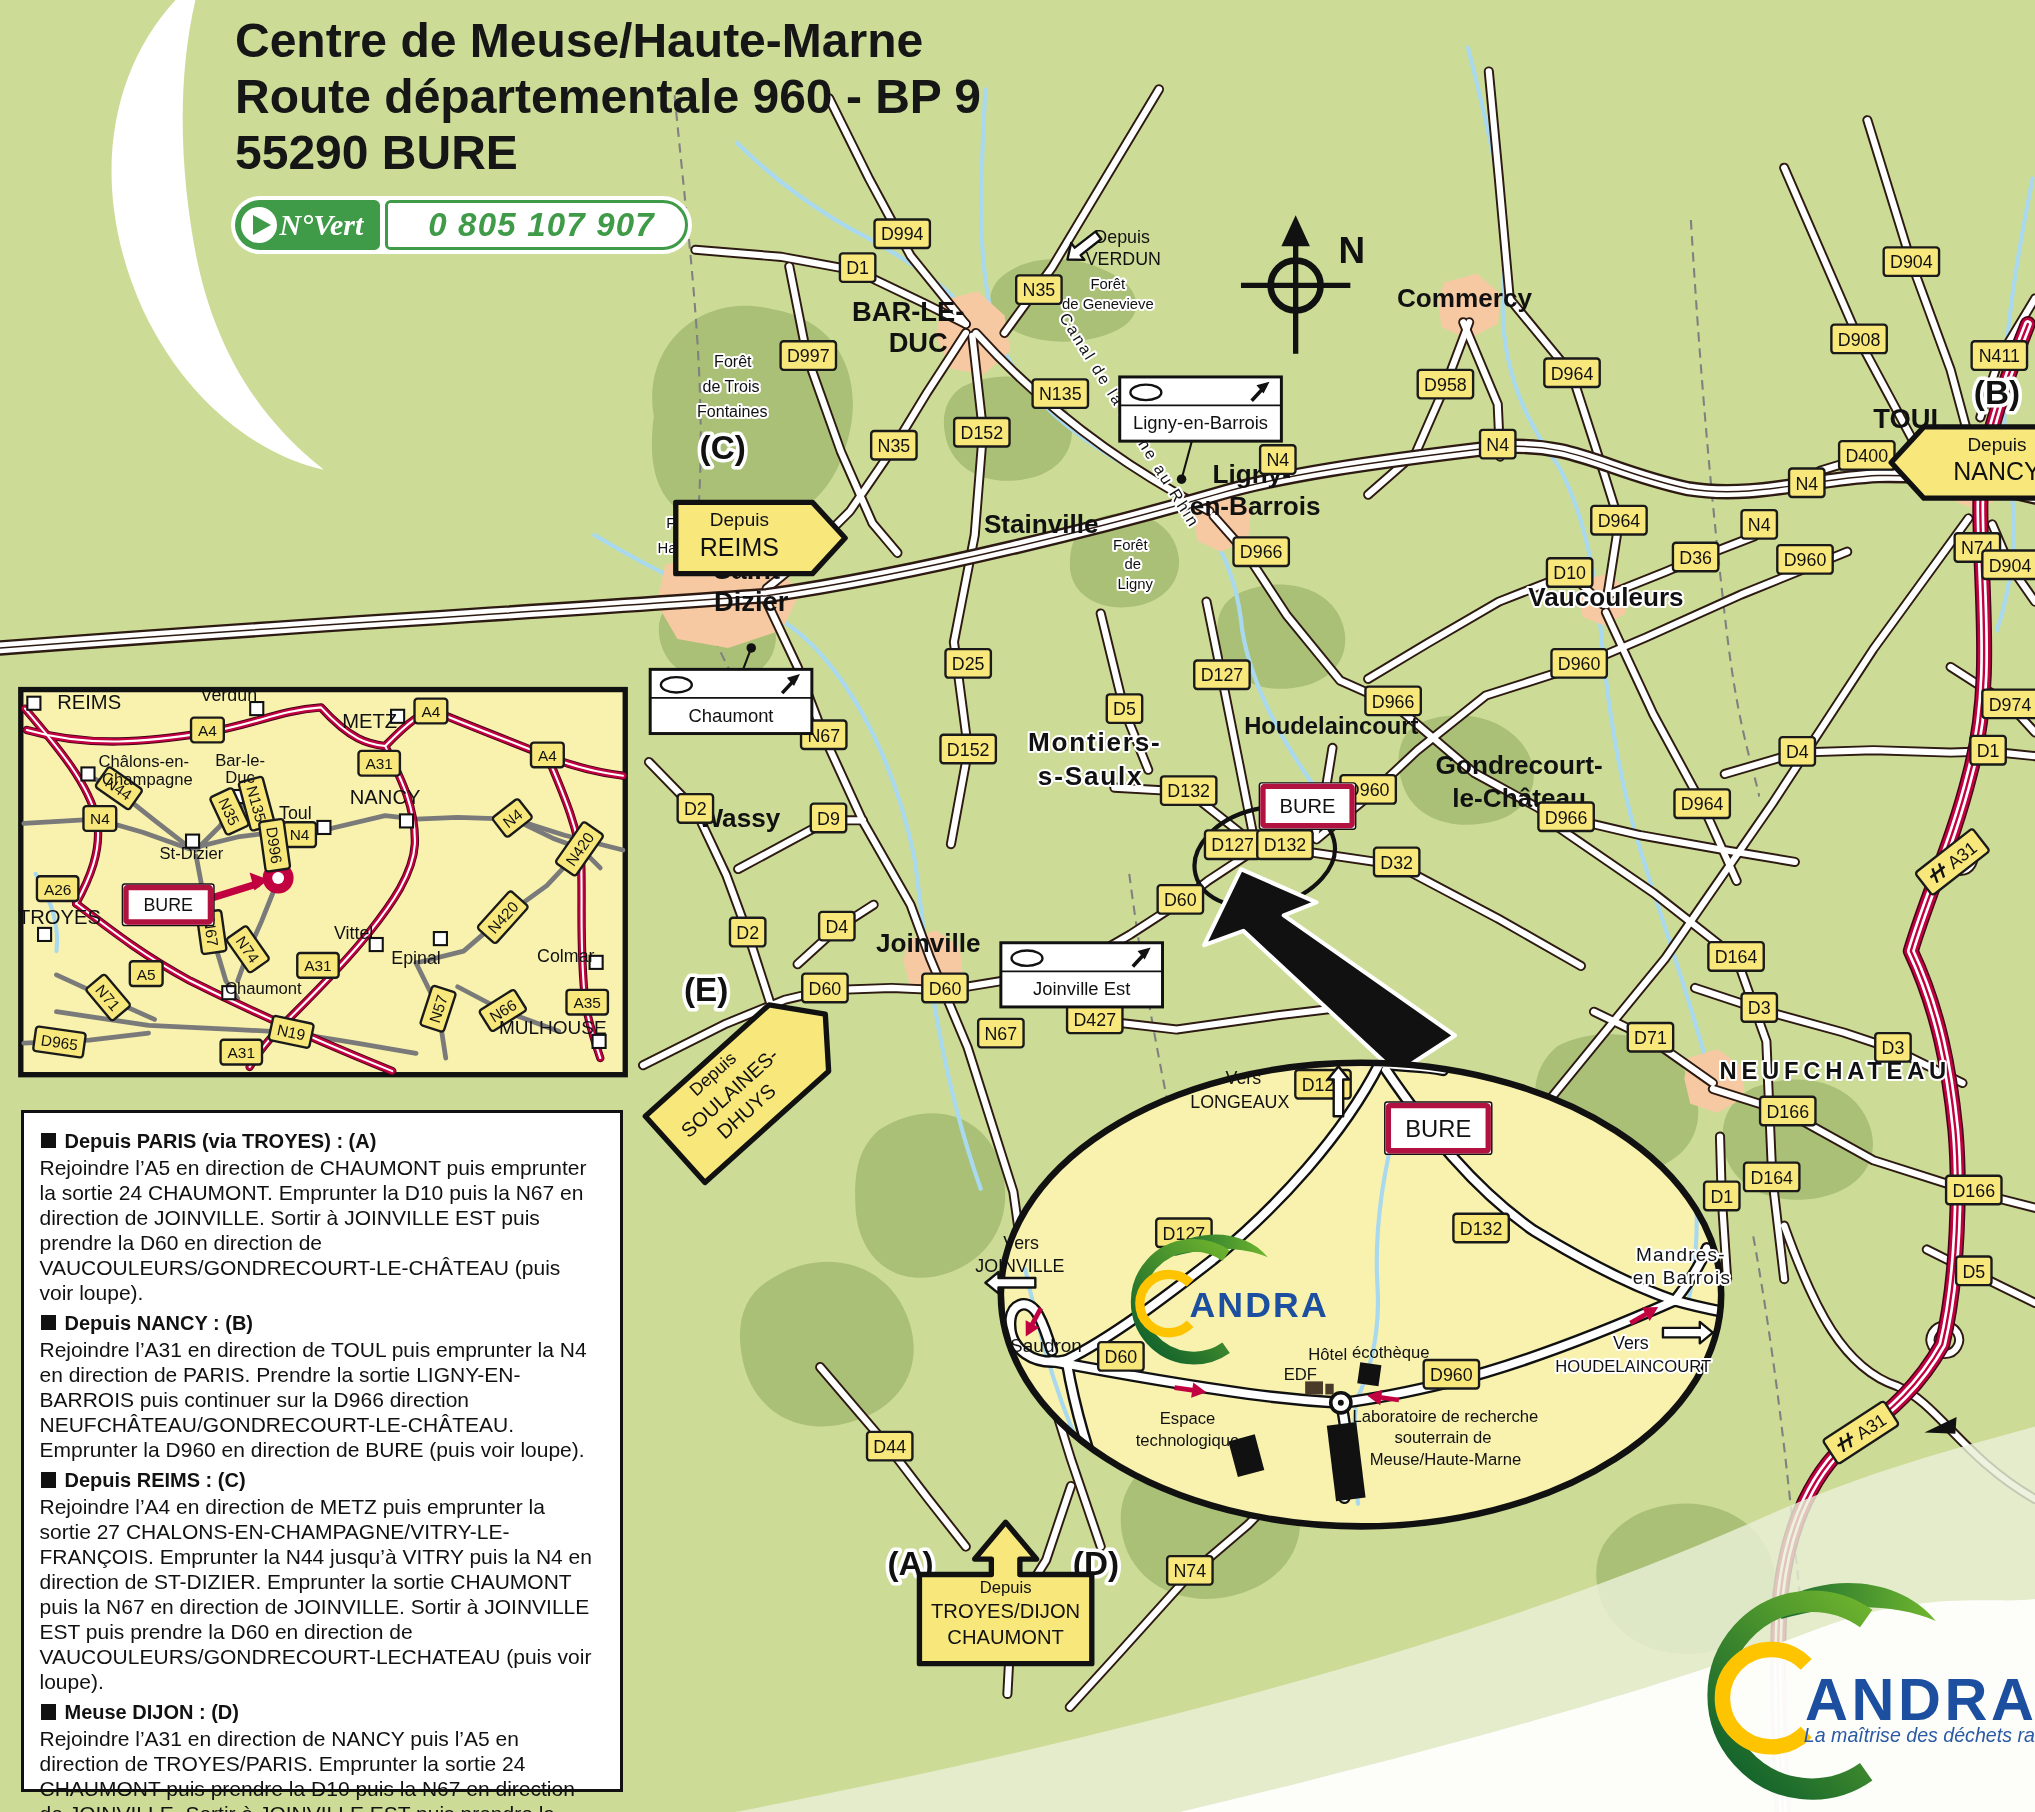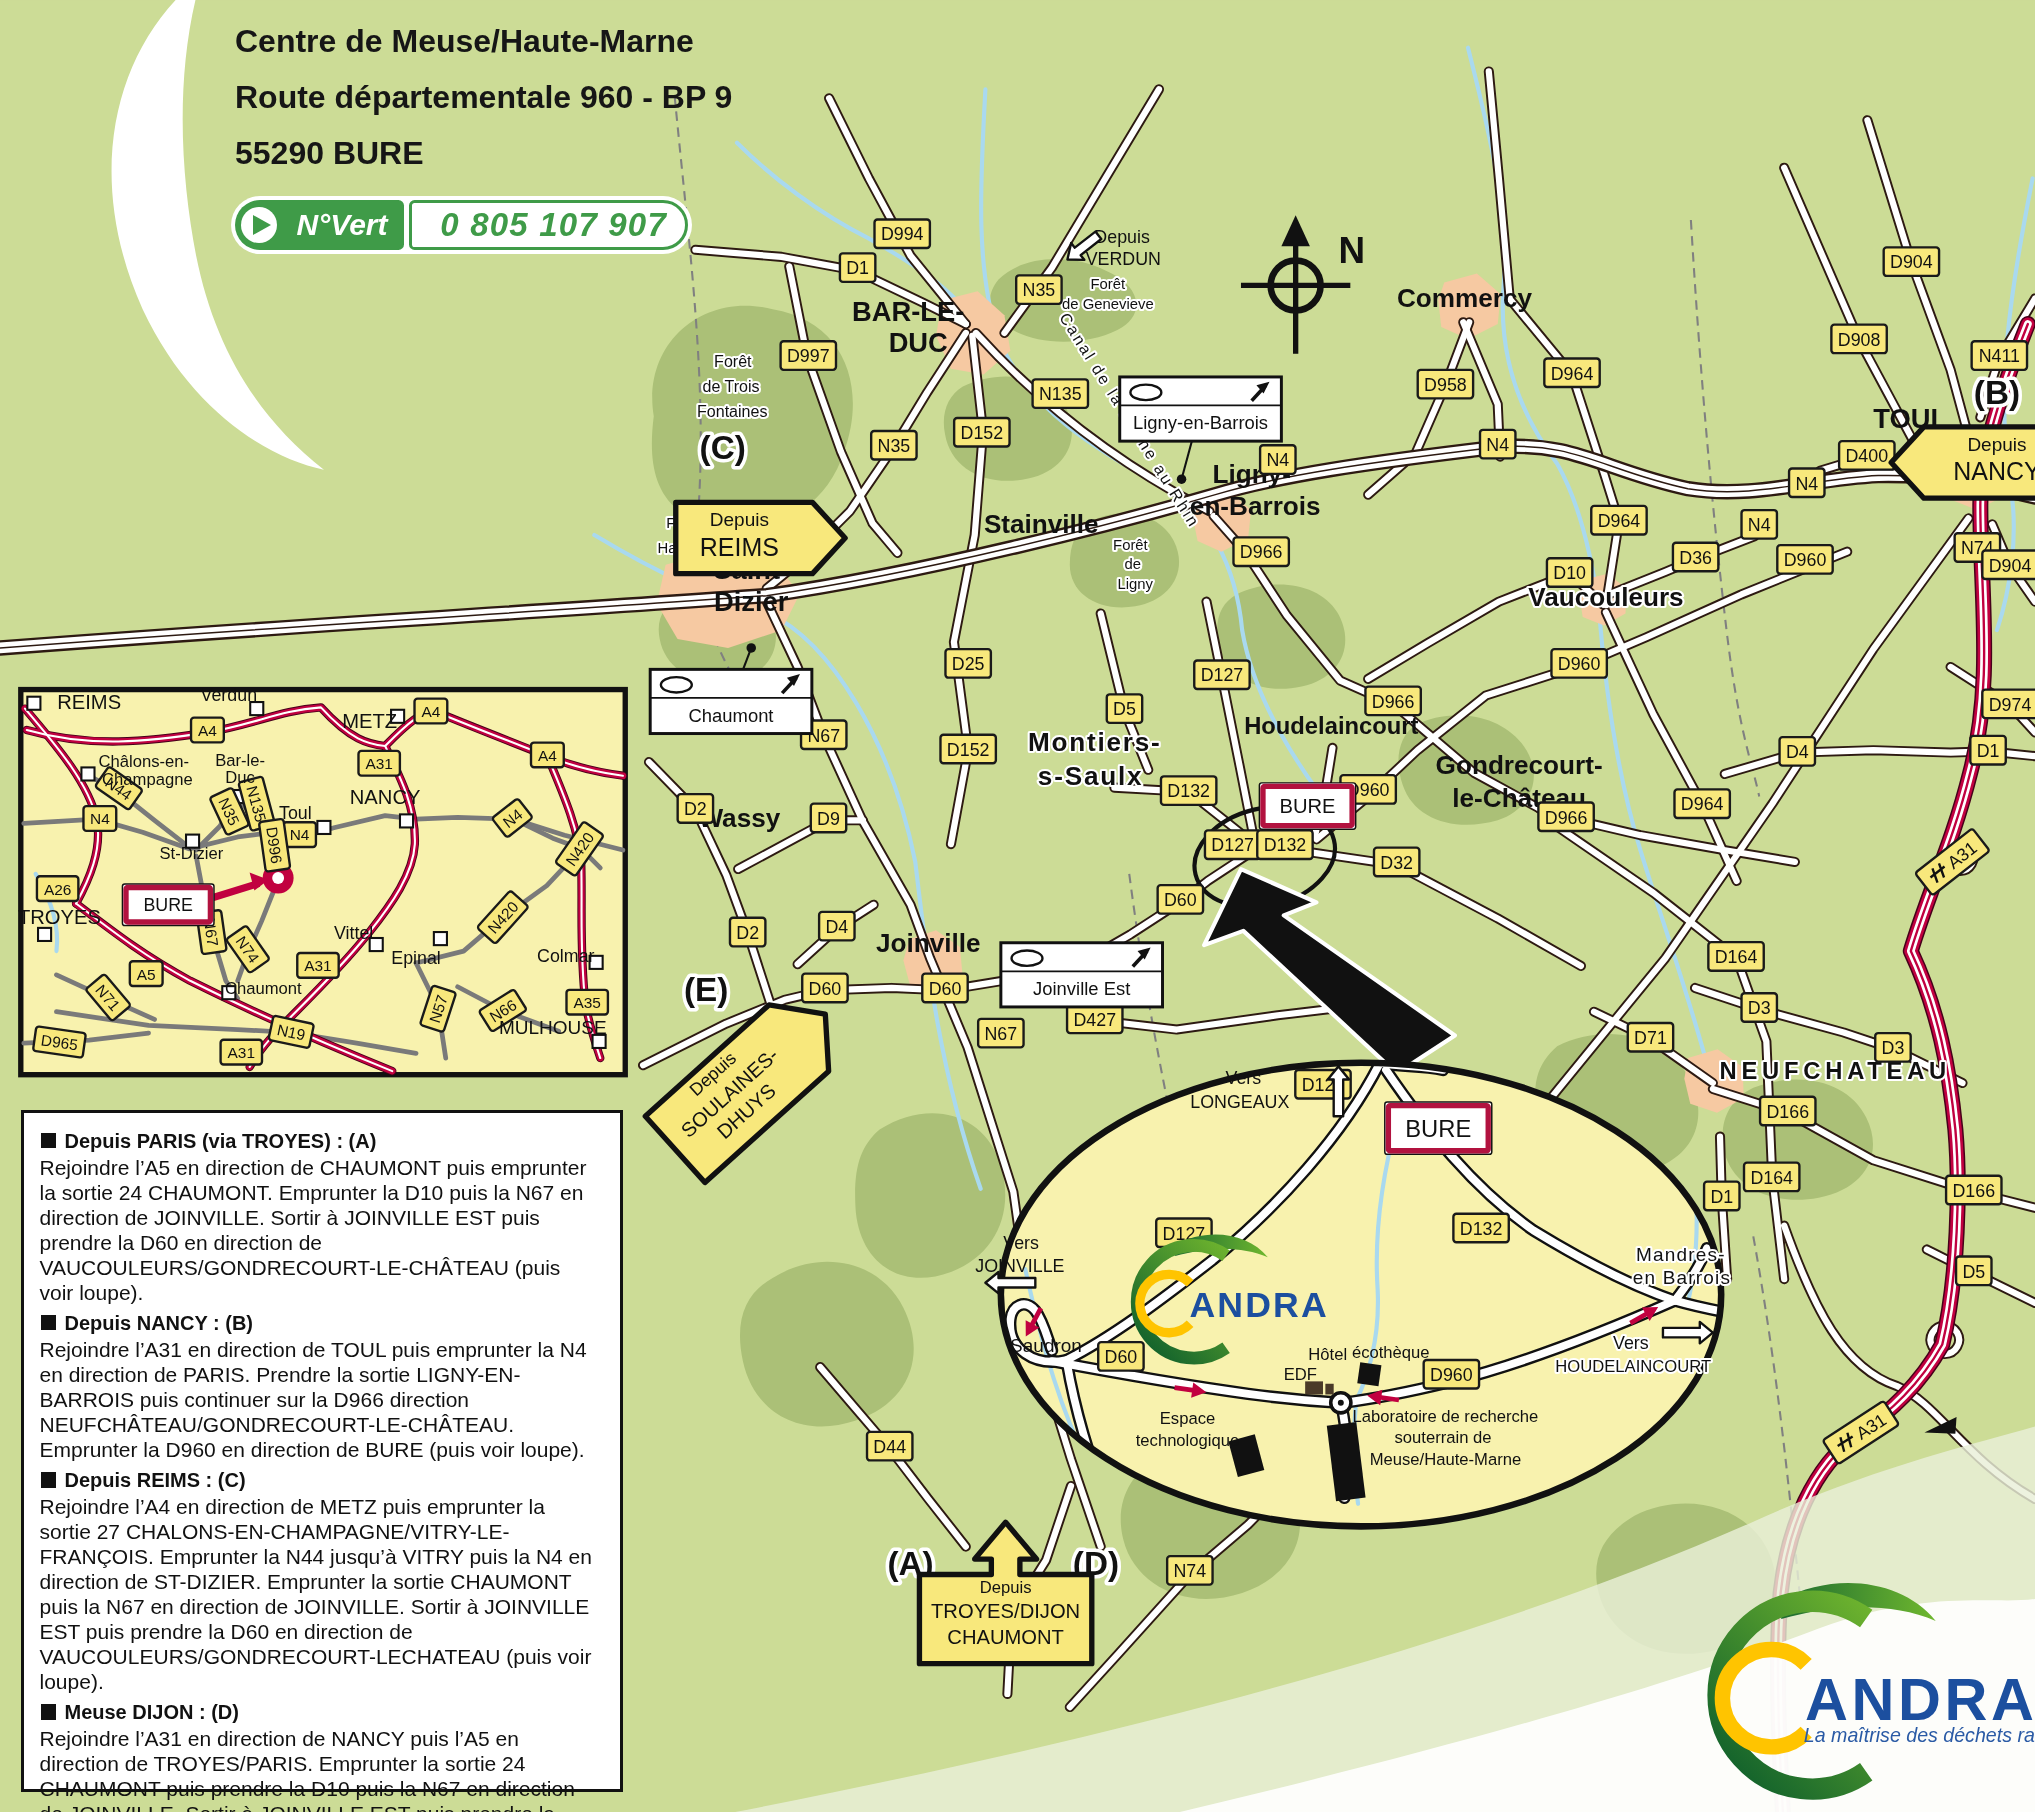--- a/index.html
+++ b/index.html
@@ -18,26 +18,26 @@
   .town{font-weight:bold;}
   .small-label{font-weight:normal;}
   .shield-box{fill:var(--shield);stroke:#1a1a1a;stroke-width:4px;}
   .shield-txt{font-weight:normal;}
   .forest{fill:var(--forest);}
   .urban{fill:var(--urban);}
   .water{stroke:var(--water);stroke-width:7px;fill:none;stroke-linecap:round;}
   .boundary{stroke:#808080;stroke-width:3.5px;fill:none;stroke-dasharray:16 11;}
   .letter{font-size:56px;font-weight:bold;stroke:#fff;stroke-width:12px;paint-order:stroke;stroke-linejoin:round;}
   
-  .title{position:absolute;left:235px;top:13px;font-size:32px;font-weight:bold;
+  .title{position:absolute;left:235px;top:13px;font-size:48px;font-weight:bold;
          color:#161616;line-height:56px;letter-spacing:0px;}
   .nvert{position:absolute;left:231px;top:196px;width:461px;height:58px;background:#fff;
          border-radius:36px;padding:3.6px;box-sizing:border-box;display:flex;}
   .nv-left{background:var(--nvert);border-radius:27px 6px 6px 27px;display:flex;
-           align-items:center;gap:20px;padding:0 16.6px 0 6px;}
+           align-items:center;gap:3px;padding:0 16.6px 0 6px;font-family:Liberation Serif, serif;}
   .nv-icon{width:36px;height:36px;border-radius:50%;background:#fff;position:relative;flex:none;}
   .nv-icon::after{content:"";position:absolute;left:12px;top:7.7px;border-left:18px solid var(--nvert);
                   border-top:10px solid transparent;border-bottom:10px solid transparent;}
   .nv-label{color:#fff;font-size:30px;font-weight:bold;font-style:italic;white-space:nowrap;}
   .nv-right{flex:1;margin-left:4.8px;border:3.6px solid var(--nvert);border-radius:6px 27px 27px 6px;
             background:#fff;display:flex;align-items:center;justify-content:center;
             color:var(--nvert);font-size:33px;font-weight:bold;font-style:italic;letter-spacing:1.2px;padding-left:10px;}
   
   .directions{position:absolute;left:21px;top:1110px;width:602px;height:682px;background:#fff;
               border:3.6px solid #111;box-sizing:border-box;padding:15.5px 24px 0 15.5px;color:#111;}

